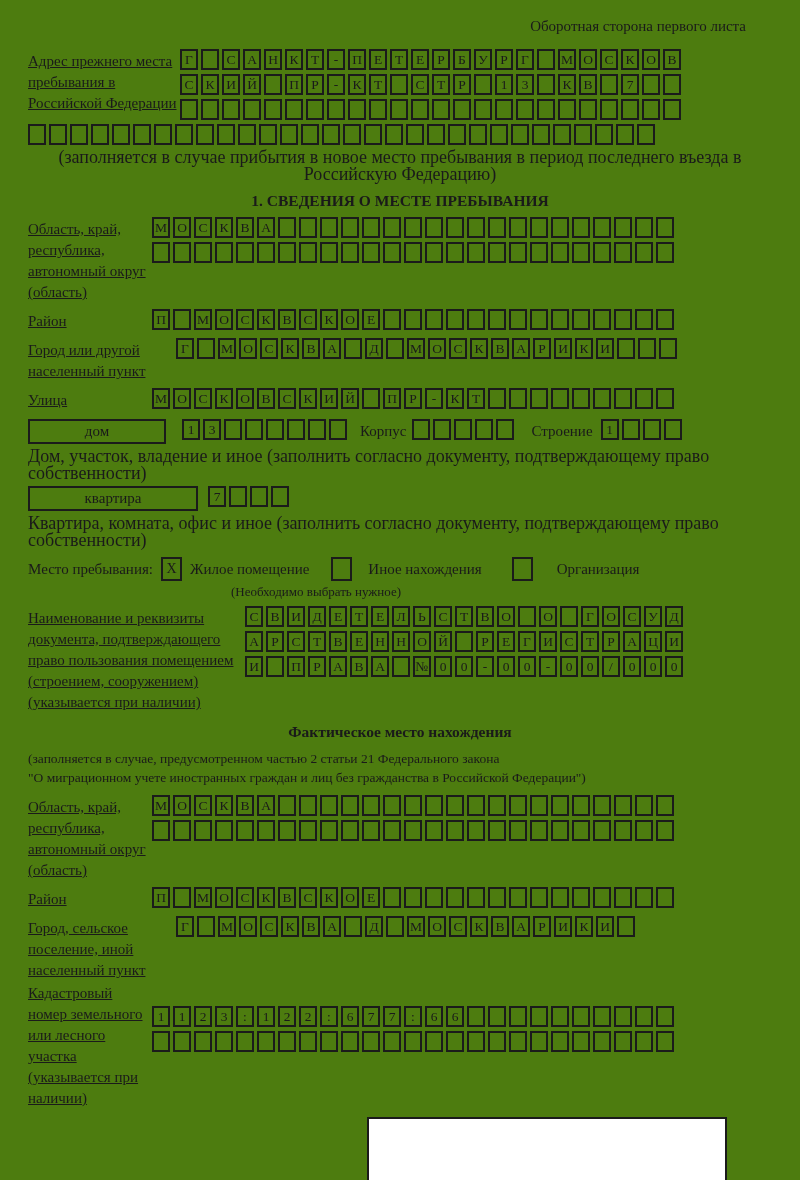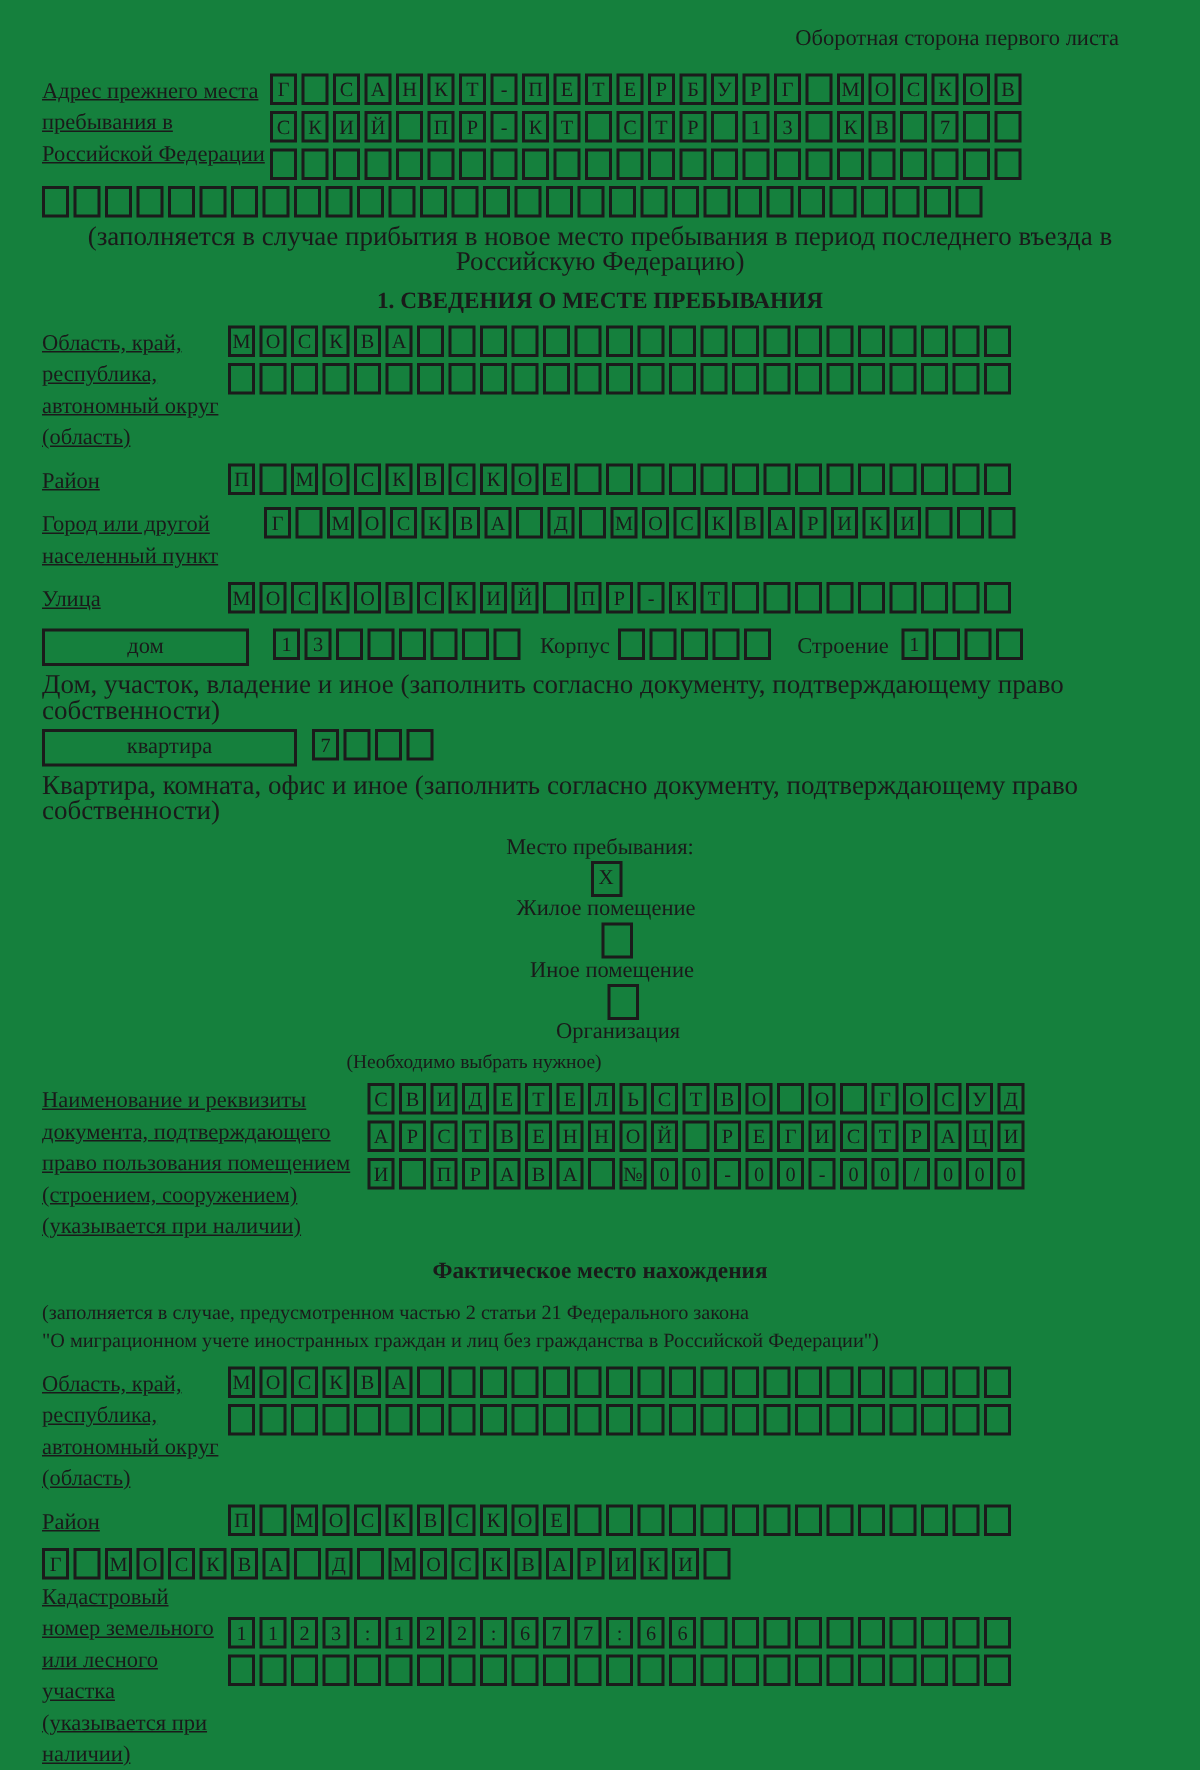--- a/index.html
+++ b/index.html
@@ -1,20 +1,20 @@
 <!DOCTYPE html>
 <html><head>
 <meta charset="utf-8">
 <style>
   * { margin:0; padding:0; box-sizing:border-box; }
   body { background:#ffffff; }
   .page {
     position:relative;
     width:800px; height:1180px;
-    background:#15803d;
+    background:#4d7c0f;
     color:#1a1a1a;
     font-family:"Liberation Serif","DejaVu Serif",serif;
     padding:12px 28px 0 28px;
     overflow:hidden;
   }
   .header-note { text-align:right; font-size:15px; padding-right:26px; margin-top:6px; }
 
   .form-row { display:flex; align-items:flex-start; }
   .label { font-size:15px; line-height:21px; flex:none; padding-top:2px;text-decoration:underline; }
   .w150 { width:152px; }
@@ -38,21 +38,21 @@
   .sec-title { text-align:center; font-size:15.5px; font-weight:bold; margin:9px 0 7px 0; }
 
   .house-row { display:flex; align-items:flex-start; margin-top:8px; }
   .wide-box {
     height:25px; border:2px solid #1b1b1b;
     display:flex; align-items:center; justify-content:center;
     font-size:15px; flex:none;
   }
   .inline-label { font-size:15px; line-height:25px; flex:none; }
 
-  .stay-row { display:flex; align-items:center; margin-top:8px; font-size:15px;flex-direction:column; }
+  .stay-row { display:flex; align-items:center; margin-top:8px; font-size:15px; }
   .checkbox {
     width:21px; height:24px; flex:none;
     border:2px solid #1b1b1b;
     display:inline-flex; align-items:center; justify-content:center;
     font-size:14px;
   }
   .hint { font-size:13px; margin:3px 0 6px 0; width:340px; margin-left:118px; text-align:center; }
 
   .subhead { text-align:center; font-size:15.5px; font-weight:bold; margin:10px 0 8px 0; }
   .subcap { font-size:13.5px; line-height:19px; }
@@ -384,21 +384,21 @@
         <span class="cell"></span>
       </div>
   </div>
   <div class="caption mt4">Квартира, комната, офис и иное (заполнить согласно документу, подтверждающему право собственности)</div>
 
   <div class="stay-row">
     <span>Место пребывания:</span>
     <span class="checkbox" style="margin-left:8px;">X</span>
     <span style="margin-left:8px;">Жилое помещение</span>
     <span class="checkbox" style="margin-left:22px;"></span>
-    <span style="margin-left:16px;">Иное помещение</span>
+    <span style="margin-left:16px;">Иное нахождения</span>
     <span class="checkbox" style="margin-left:30px;"></span>
     <span style="margin-left:24px;">Организация</span>
   </div>
   <div class="hint">(Необходимо выбрать нужное)</div>
 
   <div class="form-row">
     <div class="label w217">Наименование и реквизиты документа, подтверждающего право пользования помещением (строением, сооружением) (указывается при наличии)</div>
     <div class="rows">
       <div class="cells">
           <span class="cell">С</span>
@@ -561,20 +561,21 @@
         <span class="cell"></span>
         <span class="cell"></span>
         <span class="cell"></span>
         <span class="cell"></span>
         <span class="cell"></span>
         <span class="cell"></span>
       </div>
   </div>
 
   <div class="form-row mt6">
+    <div class="label w148">Город, сельское поселение, иной населенный пункт</div>
     <div class="cells">
         <span class="cell">Г</span>
         <span class="cell"></span>
         <span class="cell">М</span>
         <span class="cell">О</span>
         <span class="cell">С</span>
         <span class="cell">К</span>
         <span class="cell">В</span>
         <span class="cell">А</span>
         <span class="cell"></span>

